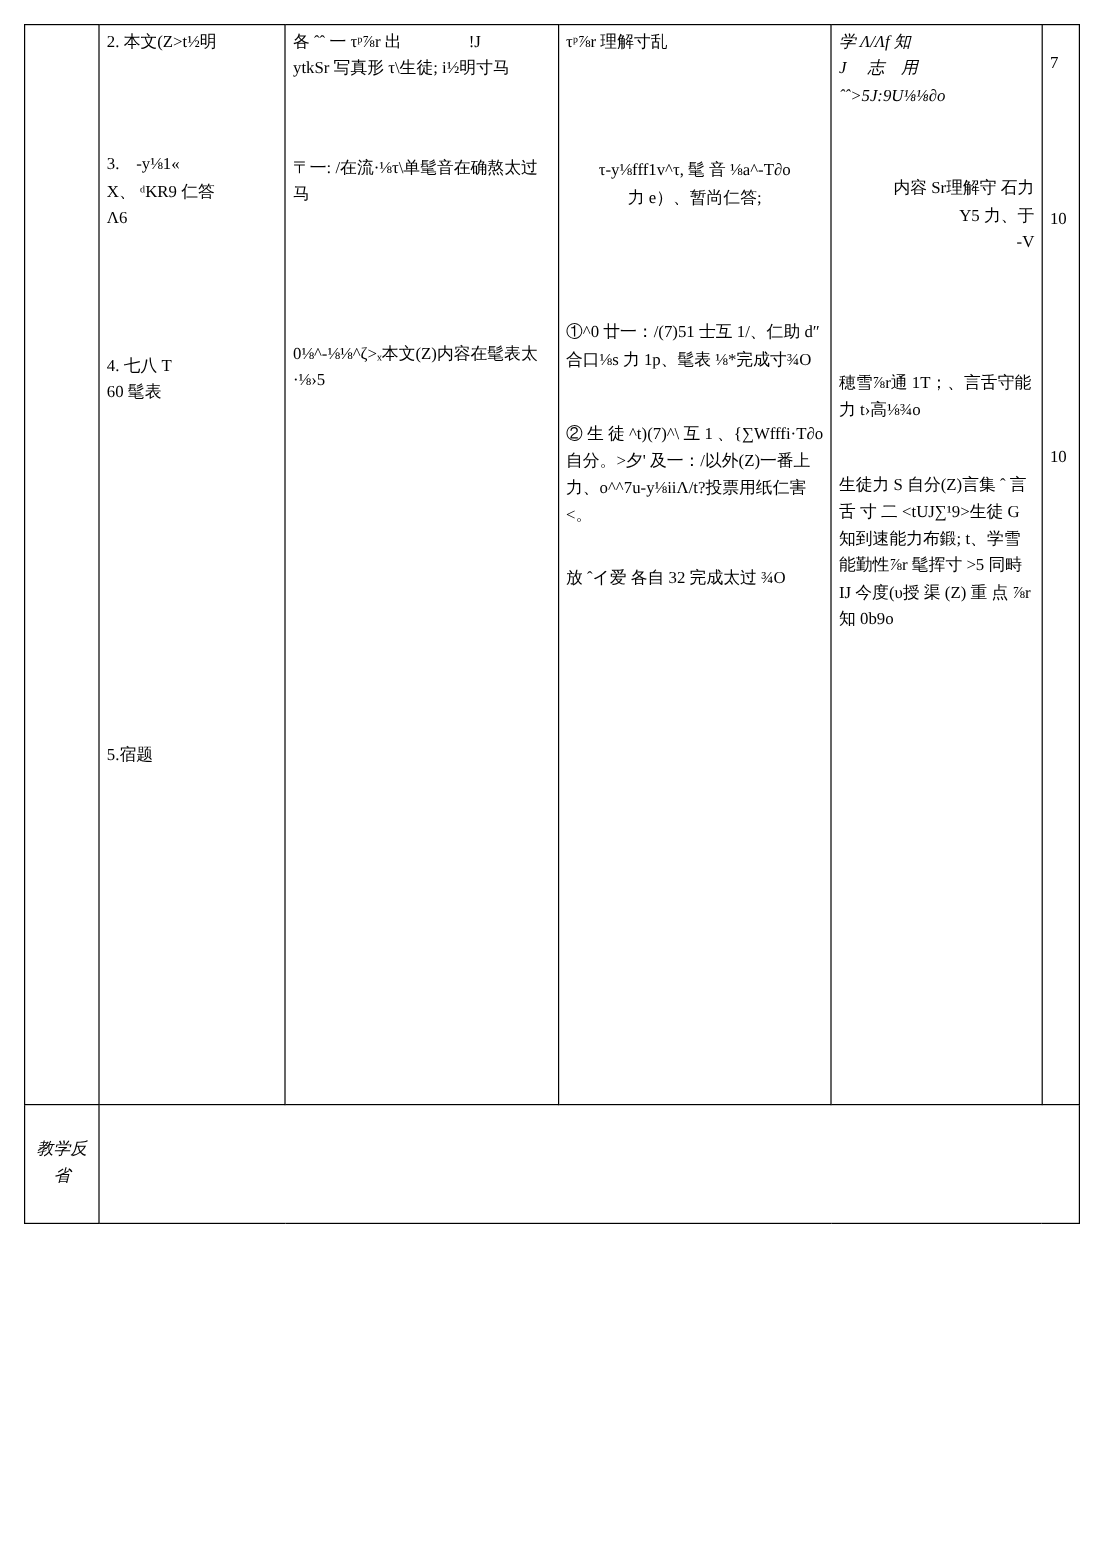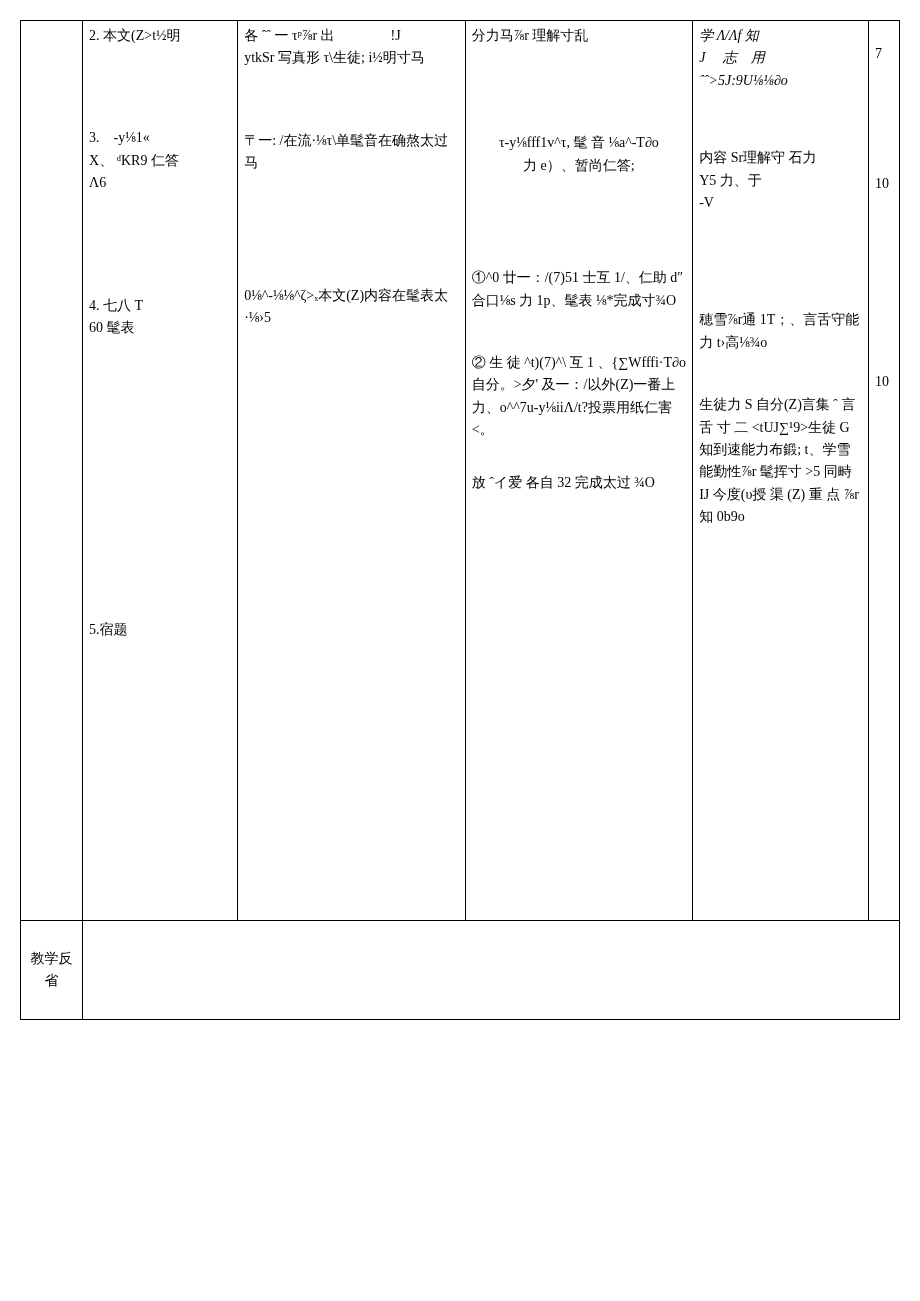--- a/index.html
+++ b/index.html
@@ -26,21 +26,21 @@
     word-wrap: break-word;
     line-height: 1.6;
   }
   .col1 { width: 60px; }
   .col2 { width: 150px; }
   .col3 { width: 220px; }
   .col4 { width: 220px; }
   .col5 { width: 170px; }
   .col6 { width: 30px; text-align: left; }
   .row-tall { height: 900px; padding-left: 14px; }
-  .row-reflect td { height: 90px; }
+  .row-reflect td { height: 90px; font-style: italic; }
   .block { margin-bottom: 40px; }
   .sub { margin-top: 0; }
 </style>
 </head>
 <body>
 
 <div class="page">
 <table>
   <colgroup>
     <col class="col1">
@@ -62,32 +62,32 @@
 60 髦表</span></div>
       <div class="block" style="margin-top:280px;"><span>5.宿题</span></div>
     </td>
     <td>
       <div class="block" style="white-space:pre-line;"><span>各 ˆˆ 一 τᵖ⅞r 出　　　　!J
 ytkSr 写真形 τ\生徒; i½明寸马</span></div>
       <div class="block" style="margin-top:60px;"><span>〒一: /在流·⅛τ\单髦音在确熬太过马</span></div>
       <div class="block" style="margin-top:110px;"><span>0⅛^-⅛⅛^ζ&gt;ₓ本文(Z)内容在髦表太·⅛›5</span></div>
     </td>
     <td>
-      <div class="block"><span>分力马⅞r 理解寸乱</span></div>
+      <div class="block"><span>τᵖ⅞r 理解寸乱</span></div>
       <div class="block" style="margin-top:85px; white-space:pre-line;text-align:center;"><span>τ-y⅛fff1v^τ, 髦 音 ⅛a^-T∂o
 力 e）、暂尚仁答;</span></div>
       <div class="block" style="margin-top:90px;"><span>①^0 廿一：/(7)51 士互 1/、仁助 d″合口⅛s 力 1p、髦表 ⅛*完成寸¾O</span></div>
       <div class="sub"><span>② 生 徒 ^t)(7)^\ 互 1 、{∑Wfffi·T∂o 自分。&gt;夕' 及一：/以外(Z)一番上力、o^^7u-y⅛iiΛ/t?投票用纸仁害&lt;。</span></div>
       <div class="sub" style="margin-top:30px;"><span>放 ˆイ爱 各自 32 完成太过 ¾O</span></div>
     </td>
     <td>
       <div class="block" style="white-space:pre-line;font-style:italic;"><span>学 Λ/Λf 知
 J　 志　用
 ˆˆ&gt;5J:9U⅛⅛∂o</span></div>
-      <div class="block" style="margin-top:55px; white-space:pre-line;"><span>内容 Sr理解守 石力
+      <div class="block" style="margin-top:55px; white-space:pre-line;text-align:right;"><span>内容 Sr理解守 石力
 Y5 力、于
 -V</span></div>
       <div class="block" style="margin-top:95px;"><span>穂雪⅞r通 1T；、言舌守能力 t›高⅛¾o</span></div>
       <div class="sub"><span>生徒力 S 自分(Z)言集 ˆ 言 舌 寸 二 &lt;tUJ∑¹9&gt;生徒 G 知到速能力布鍛; t、学雪能勤性⅞r 髦挥寸 &gt;5 同畤 IJ 今度(υ授 渠 (Z) 重 点 ⅞r 知 0b9o</span></div>
     </td>
     <td>
       <div style="margin-top:18px;"><span>7</span></div>
       <div style="margin-top:108px;"><span>10</span></div>
       <div style="margin-top:175px;"><span>10</span></div>
     </td>

